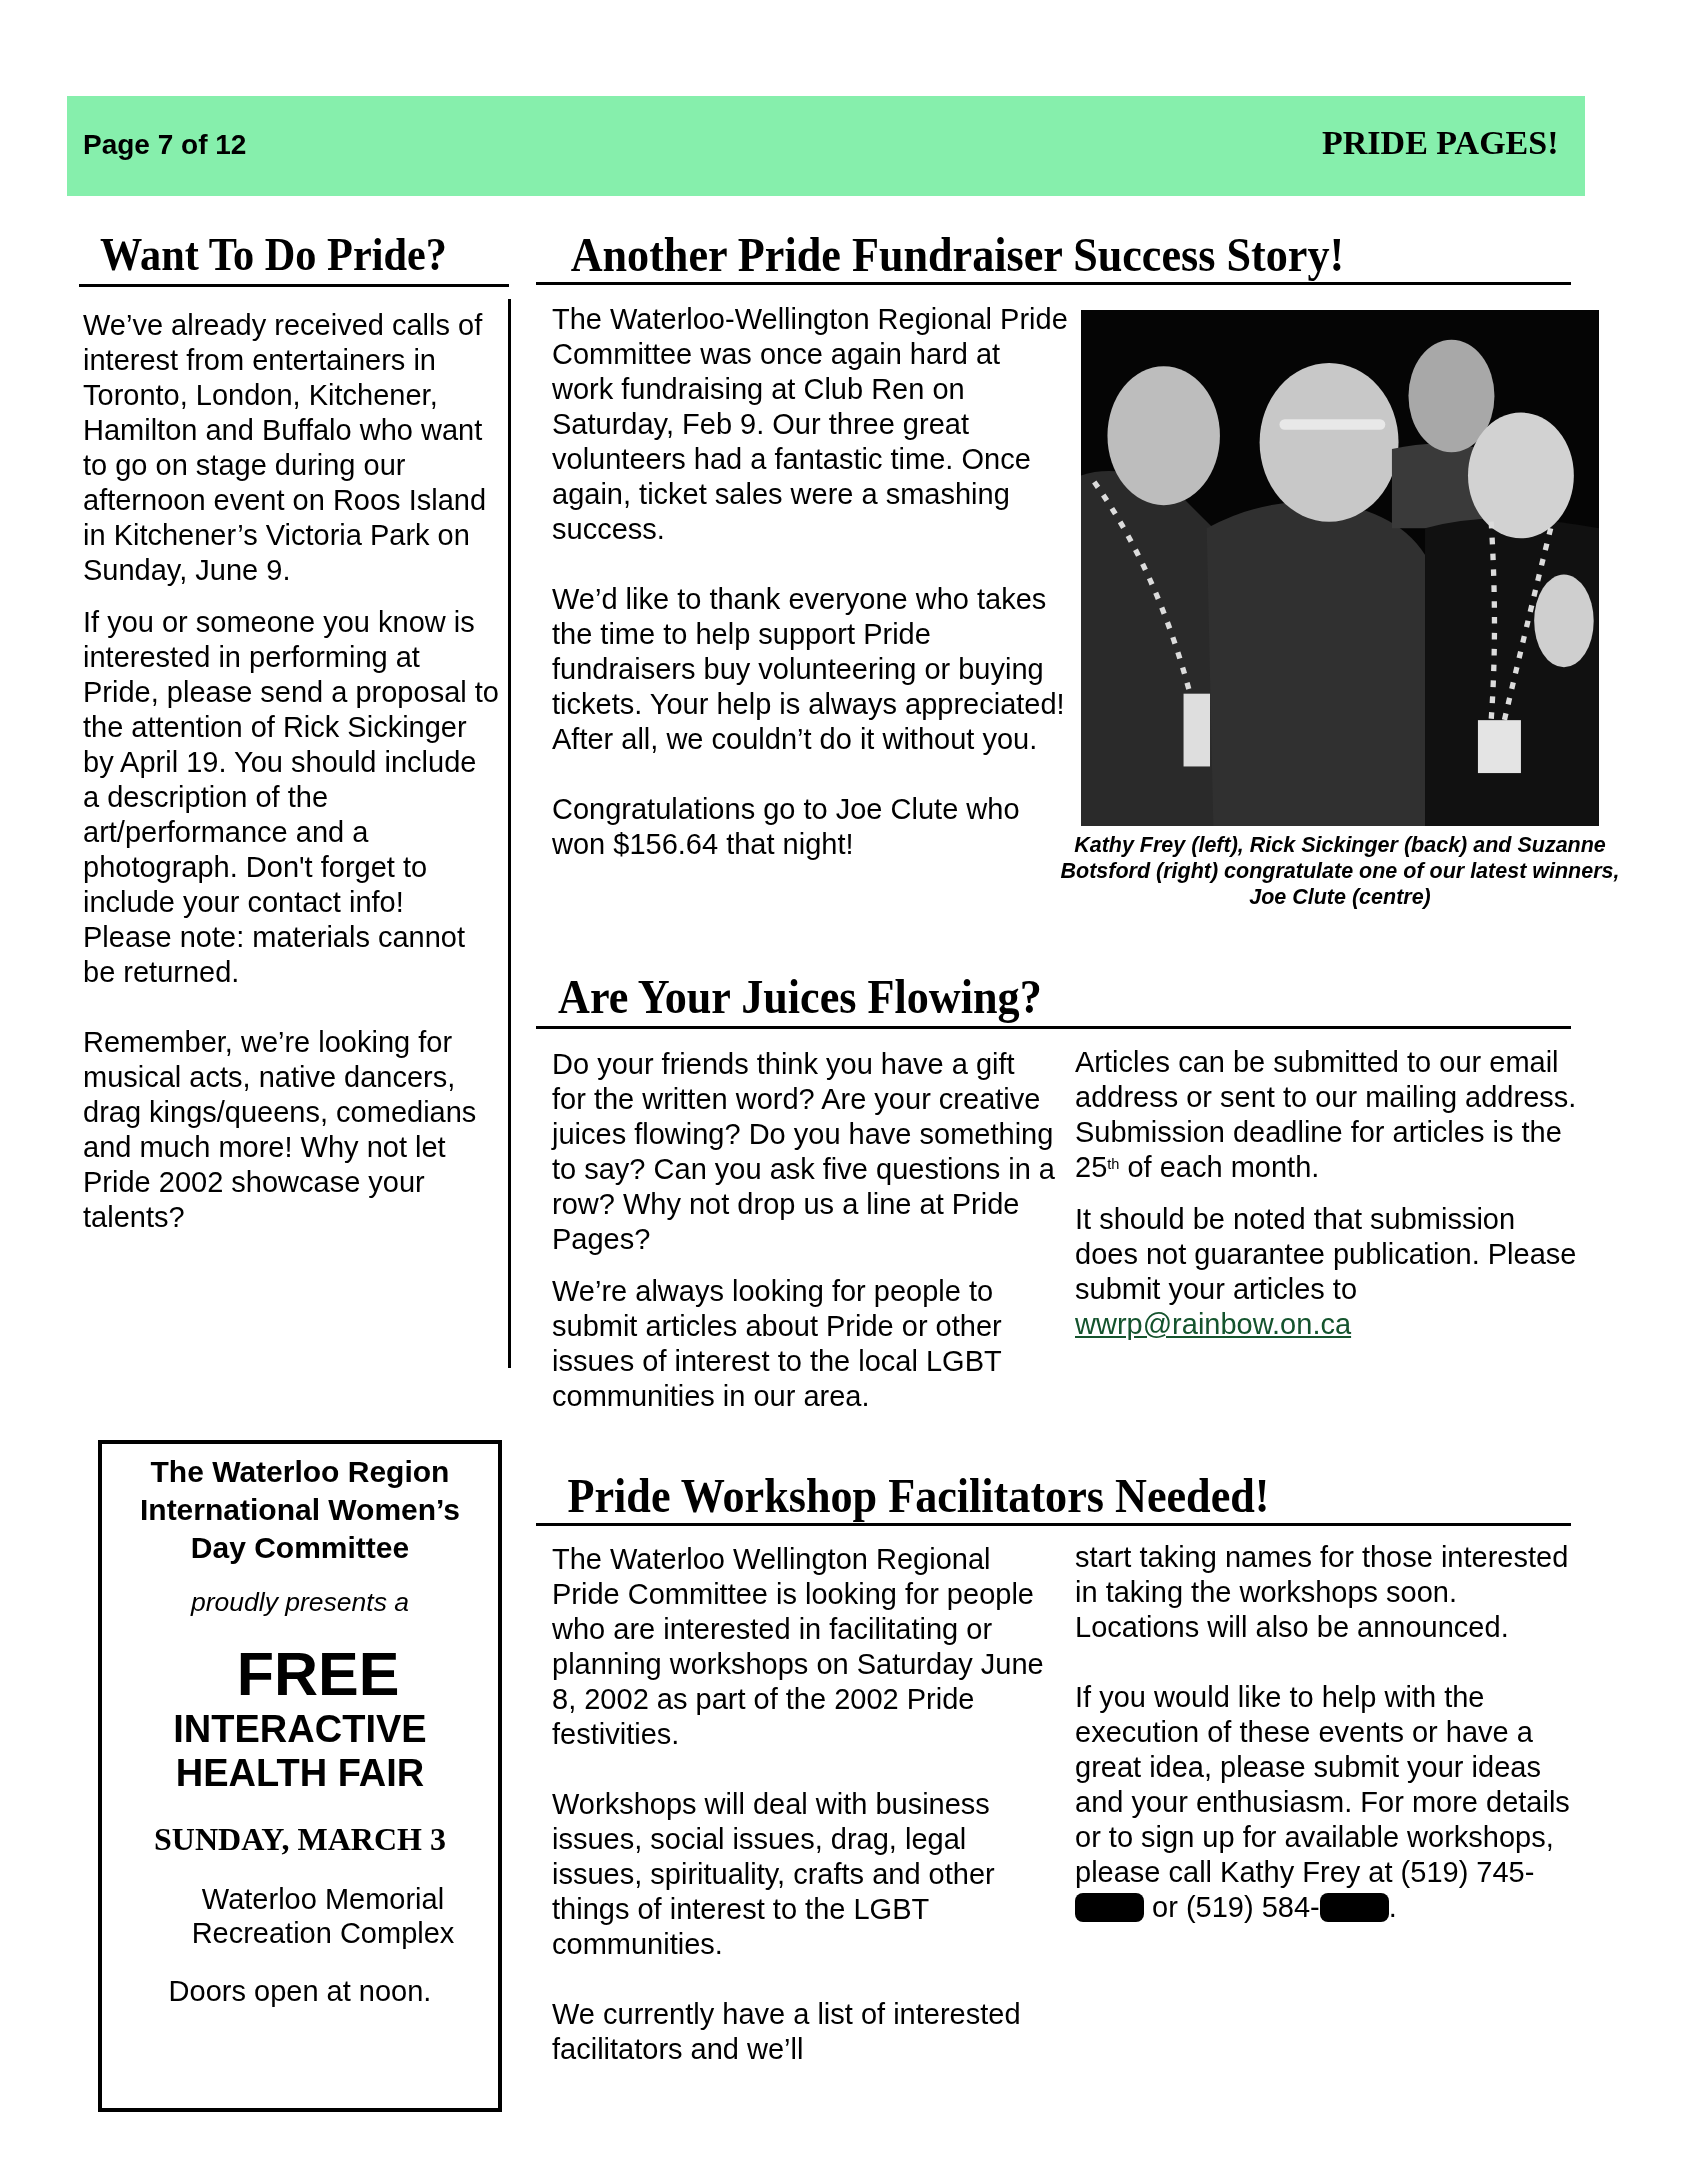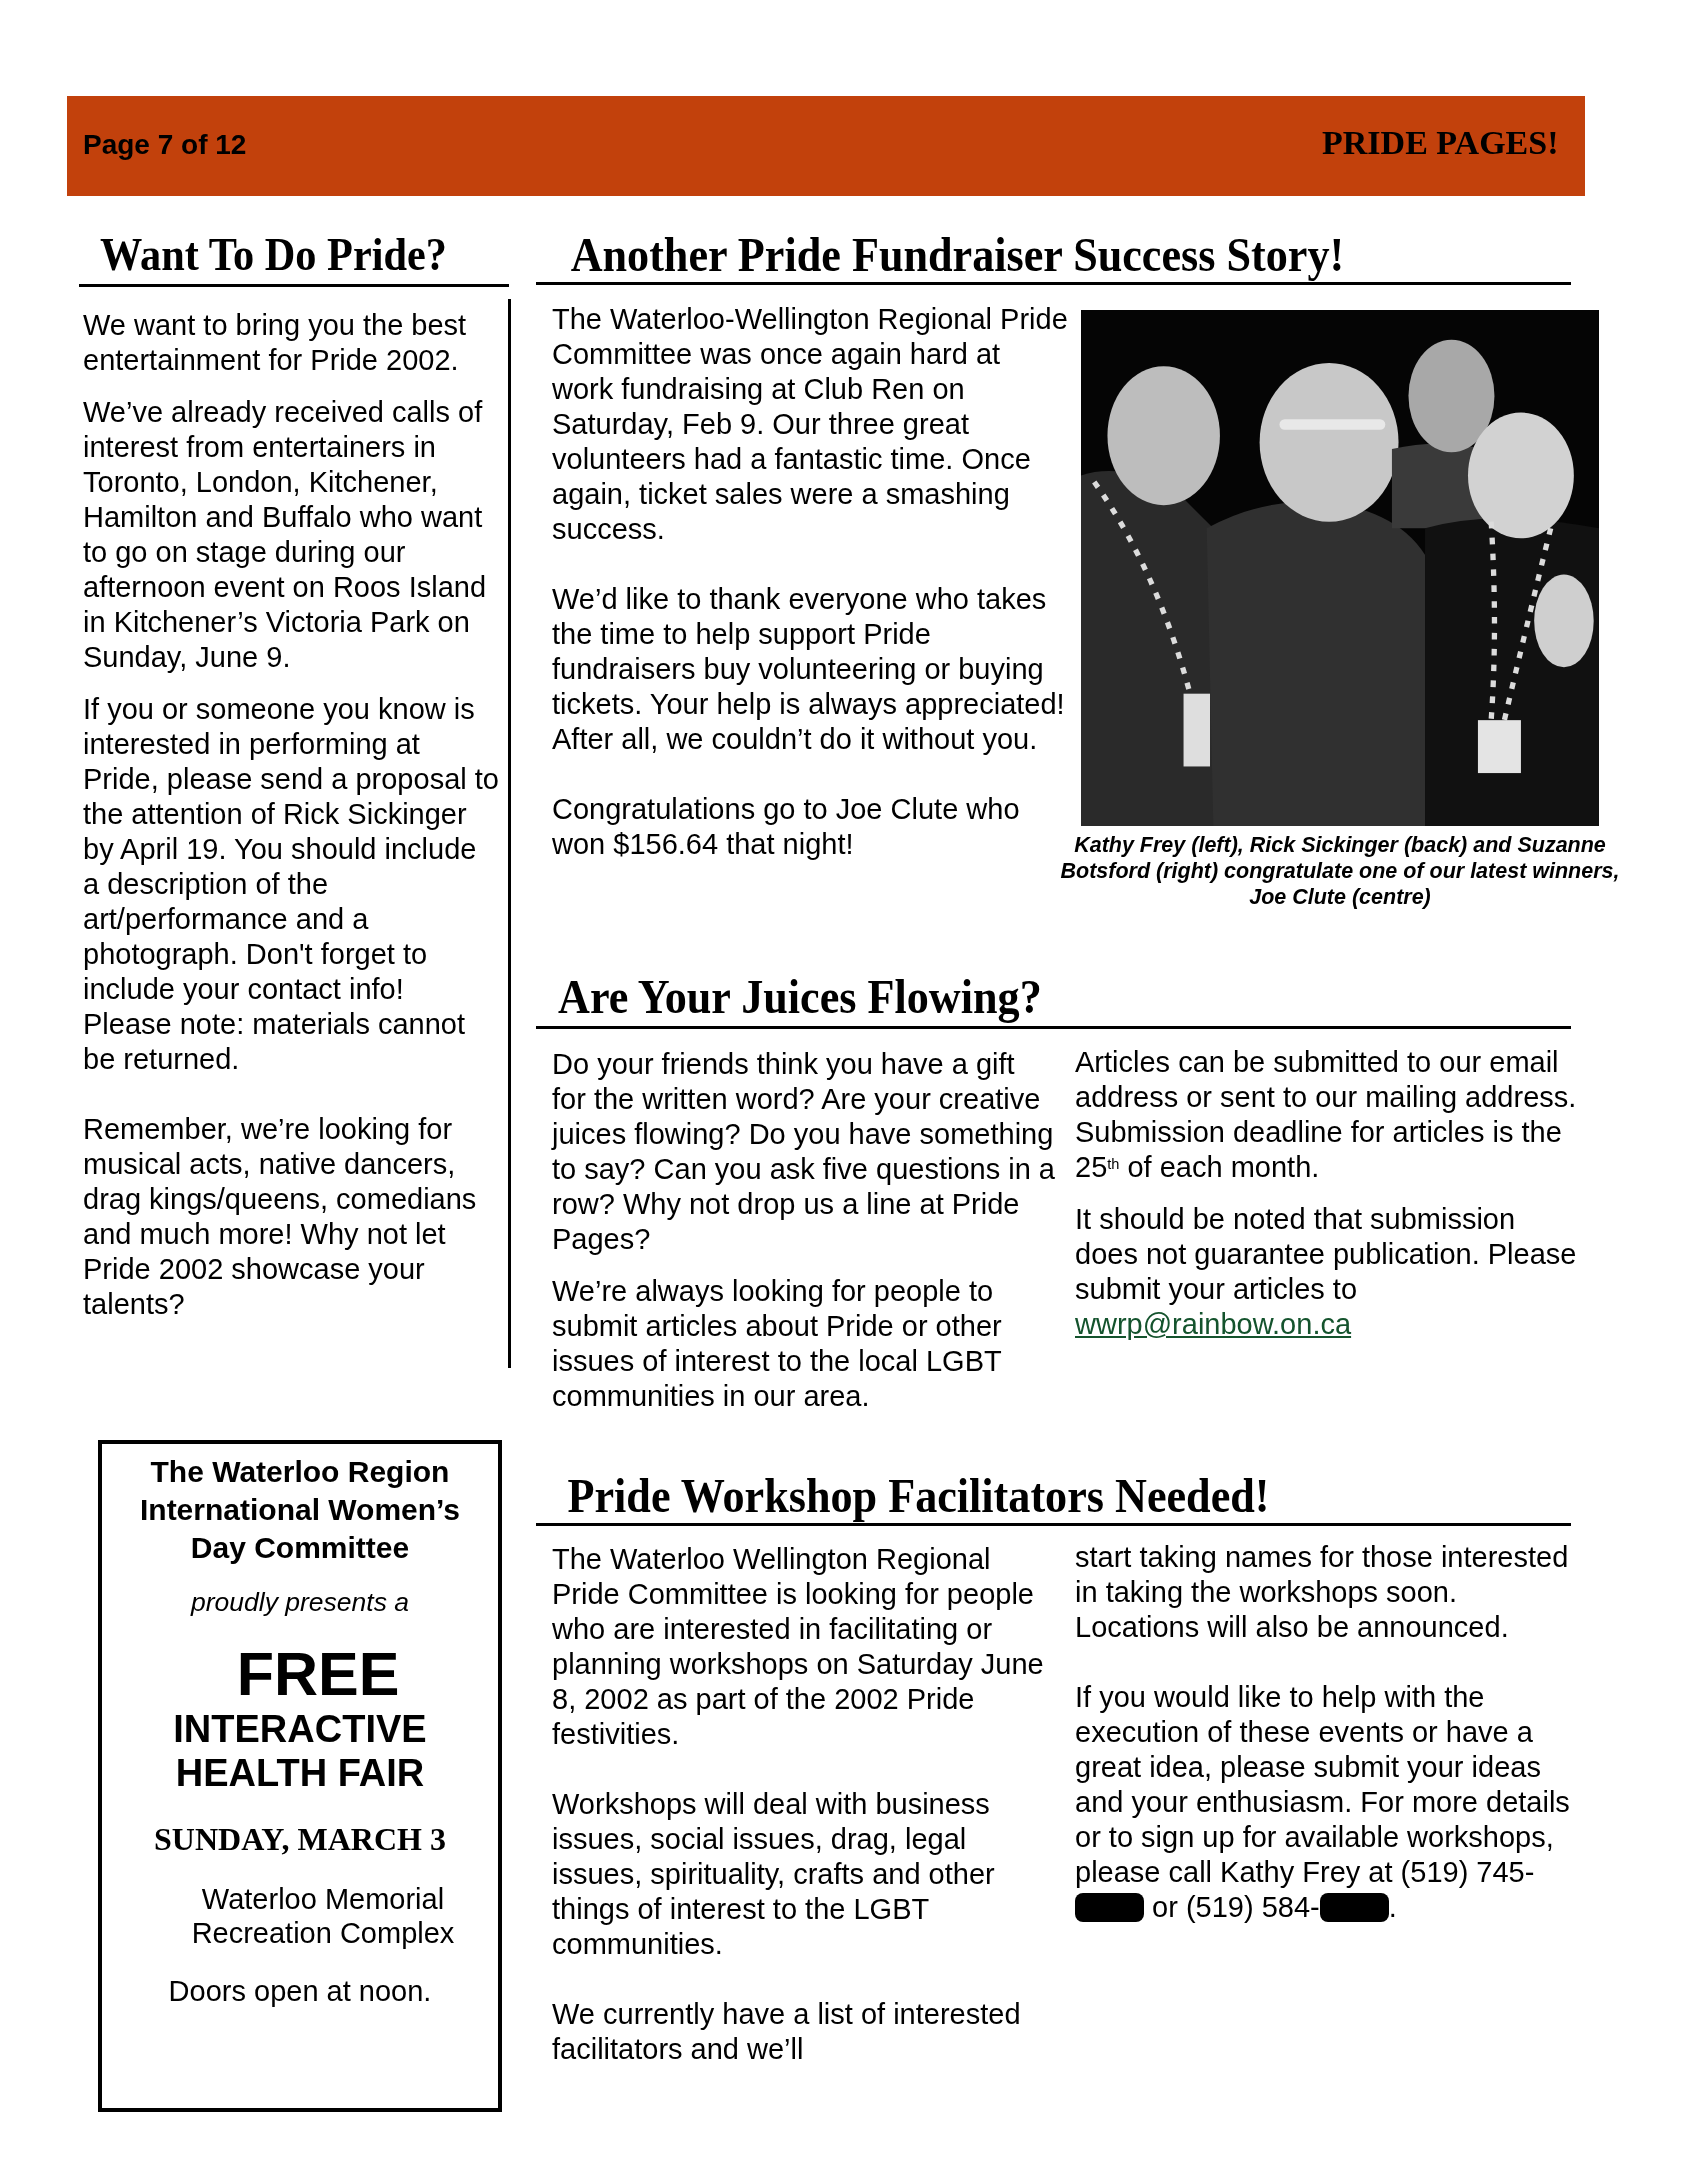--- a/index.html
+++ b/index.html
@@ -1,19 +1,19 @@
 <!DOCTYPE html>
 <html style="font-size:10.6px"><head>
 <meta charset="utf-8">
 <style>
   html, body { margin:0; padding:0; }
   body { width:1687px; height:2183px; position:relative; background:#ffffff; overflow:hidden;
          font-family:"Liberation Sans", sans-serif; color:#000; }
   .abs { position:absolute; }
-  #header { left:67px; top:96px; width:1518px; height:100px; background:#c2410c; }
+  #header { left:67px; top:96px; width:1518px; height:100px; background:#86efac; }
   #page-num { left:16px; top:33px; font-family:"Liberation Sans", sans-serif; font-weight:bold; font-size:28px; }
   #pub-title { right:26.5px; top:28px; font-family:"Liberation Serif", serif; font-weight:bold; font-size:34px; }
   .title { font-family:"Liberation Serif", serif; font-weight:bold; font-size:48px; line-height:53px; white-space:nowrap; }
   .rule { background:#000; height:2.6px; }
   .body { font-size:29px; line-height:35px; }
   .body p { margin:0 0 17px 0; }
   .body p.gap { margin-bottom:35px; }
   .body p.last { margin-bottom:0; }
   #divider { left:508px; top:299px; width:2.6px; height:1069px; background:#000; }
   #ad-box { left:98px; top:1440px; width:396px; height:664px; border:4.6px solid #000; text-align:center; }
@@ -35,21 +35,20 @@
 
 <div id="header" class="abs">
   <div id="page-num" class="abs">Page 7 of 12</div>
   <div id="pub-title" class="abs">PRIDE PAGES!</div>
 </div>
 
 <div class="abs title" style="left: 85px; top: 228px; font-size: 46px; transform: scaleX(0.92);">Want To Do Pride?</div>
 <div class="abs rule" style="left:79px; top:284px; width:430px;"></div>
 
 <div class="abs body" style="left:83px; top:308px; width:417px;">
-  <p>We want to bring you the best entertainment for Pride 2002.</p>
   <p>We’ve already received calls of interest from entertainers in Toronto, London, Kitchener, Hamilton and Buffalo who want to go on stage during our afternoon event on Roos Island in Kitchener’s Victoria Park on Sunday, June 9.</p>
   <p class="gap">If you or someone you know is interested in performing at Pride, please send a proposal to the attention of Rick Sickinger by April 19.  You should include a description of the art/performance and a photograph. Don't forget to include your contact info! Please note: materials cannot be returned.</p>
   <p class="last">Remember, we’re looking for musical acts, native dancers, drag kings/queens, comedians and much more!  Why not let Pride 2002 showcase your talents?</p>
 </div>
 
 <div id="divider" class="abs"></div>
 
 <div id="ad-box" class="abs">
   <div class="org">
     <div>The Waterloo Region</div>

